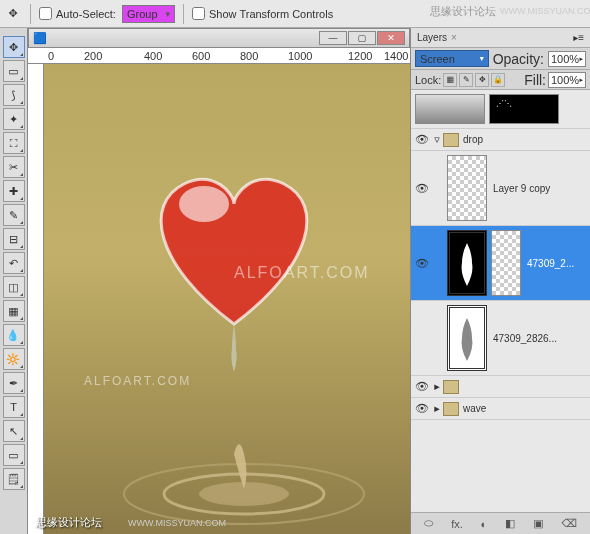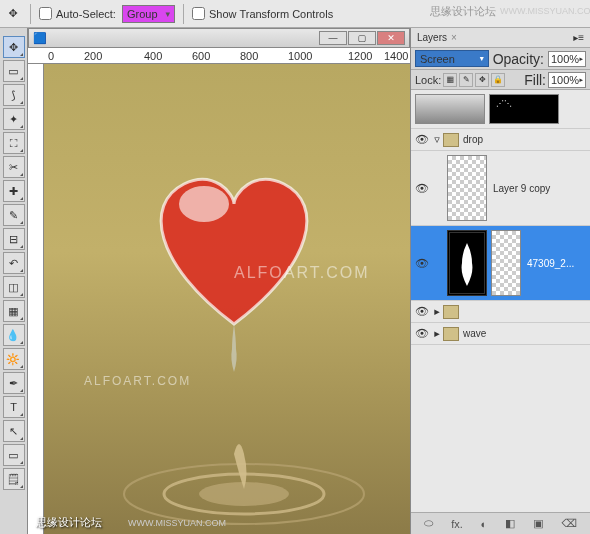--- a/index.html
+++ b/index.html
@@ -223,20 +223,30 @@
         <span class="link-col"></span>
         <div class="thumb tall dbl" style="background:#000;position:relative">
           <svg width="30" height="50" viewBox="0 0 30 50">
               <path d="M15 5 Q10 15 10 25 Q8 35 15 48 Q22 35 20 25 Q20 15 15 5" fill="#fff"></path>
             </svg>
         </div>
         <div class="thumb tall chk" style="width:30px"></div>
         <span class="lbl" style="color:#fff">47309_2...</span>
       </div>
 
+      <div class="layer-row tall">
+        <span class="eye"></span>
+        <span class="link-col"></span>
+        <div class="thumb tall dbl" style="position:relative">
+          <svg width="30" height="50" viewBox="0 0 30 50">
+              <path d="M15 5 Q10 15 10 25 Q8 35 15 48 Q22 35 20 25 Q20 15 15 5" fill="#888"></path>
+            </svg>
+        </div>
+        <span class="lbl">47309_2826...</span>
+      </div>
 
       <div class="layer-row grp-row">
         <span class="eye">👁</span>
         <span class="fold">▸</span>
         <span class="folder"></span>
       </div>
       <div class="layer-row grp-row">
         <span class="eye">👁</span>
         <span class="fold">▸</span>
         <span class="folder"></span>

